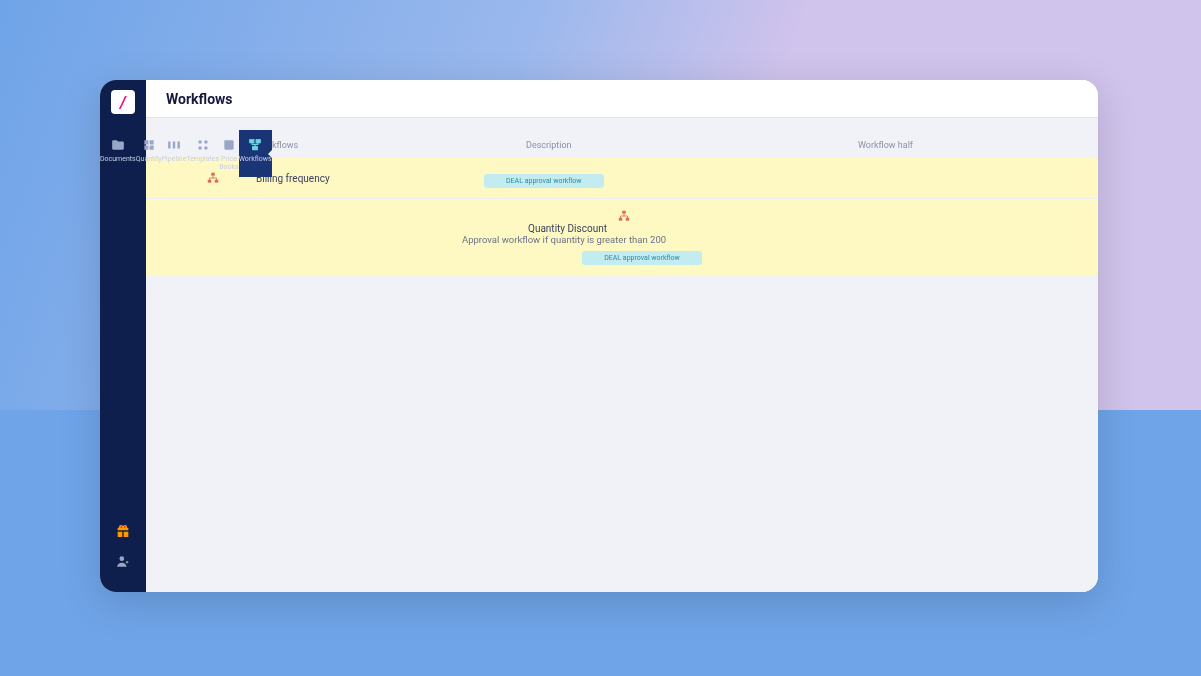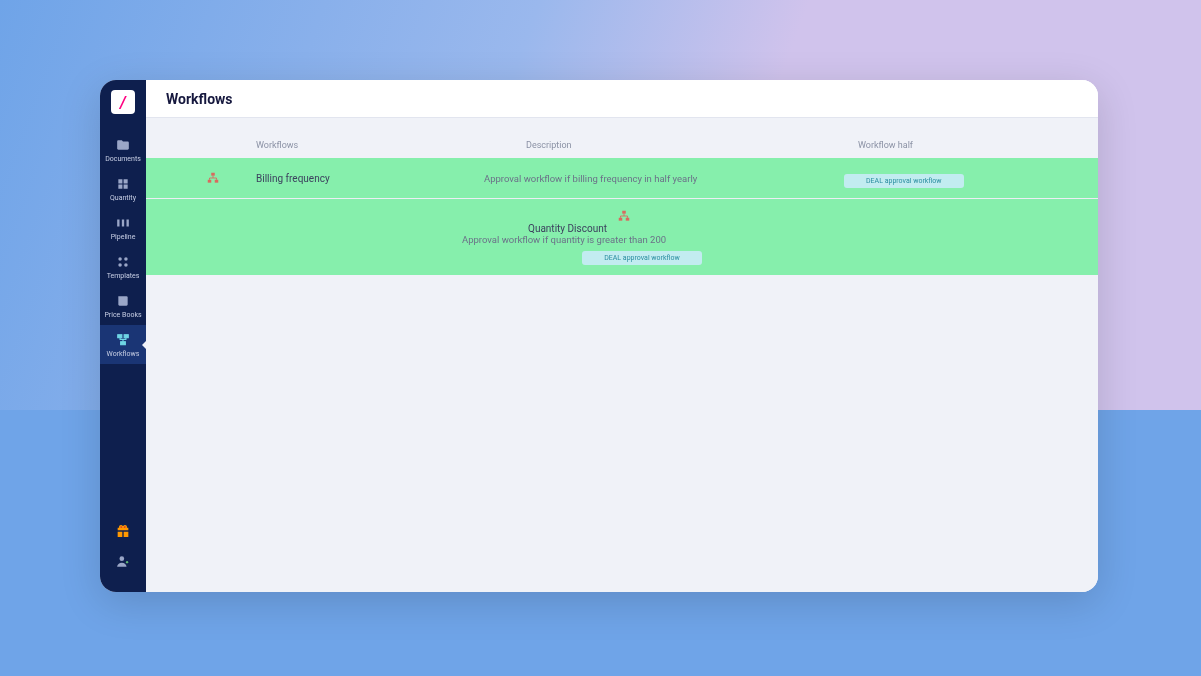--- a/index.html
+++ b/index.html
@@ -51,21 +51,20 @@
     align-items: center;
     justify-content: center;
     margin-bottom: 16px;
     color: #ff0080;
     font-weight: bold;
     font-size: 16px;
     font-style: italic;
   }
   .nav-items {
     display: flex;
-    flex-direction: column;
     gap: 0;
     width: 100%;
   }
   .nav-item {
     display: flex;
     flex-direction: column;
     align-items: center;
     color: #9ca8c9;
     font-size: 7px;
     padding: 8px 0 6px 0;
@@ -139,21 +138,21 @@
     font-size: 9px;
     color: #8b92a5;
   }
   .col-name { width: 270px; }
   .col-desc { width: 332px; }
   .col-type { flex: 1; }
 
   .row {
     display: flex;
     align-items: center;
-    background: #86efac;
+    background: #fef9c3;
     padding: 10px 20px 10px 60px;
     border-bottom: 1px solid #eceef5;
   }
   .row:last-child { border-bottom: none; flex-direction: column; }
   .row-icon {
     width: 14px; height: 14px;
     margin-right: 36px;
     display: flex; align-items: center; justify-content: center;
   }
   .row-name {
@@ -274,21 +273,20 @@
       <div class="row">
         <div class="row-icon">
           <svg width="14" height="14" viewBox="0 0 24 24" fill="none">
               <rect x="9" y="3" width="6" height="5" fill="#d96a5e"></rect>
               <rect x="3" y="15" width="6" height="5" fill="#d96a5e"></rect>
               <rect x="15" y="15" width="6" height="5" fill="#d96a5e"></rect>
               <path d="M12 8v4M6 15v-3h12v3" stroke="#d96a5e" stroke-width="1.5"></path>
             </svg>
         </div>
         <div class="row-name">Billing frequency</div>
-        <div class="row-desc">Approval workflow if billing frequency in half yearly</div>
         <div class="row-type-cell">
           <span class="badge">DEAL approval workflow</span>
         </div>
       </div>
 
       <div class="row">
         <div class="row-icon">
           <svg width="14" height="14" viewBox="0 0 24 24" fill="none">
               <rect x="9" y="3" width="6" height="5" fill="#d96a5e"></rect>
               <rect x="3" y="15" width="6" height="5" fill="#d96a5e"></rect>

